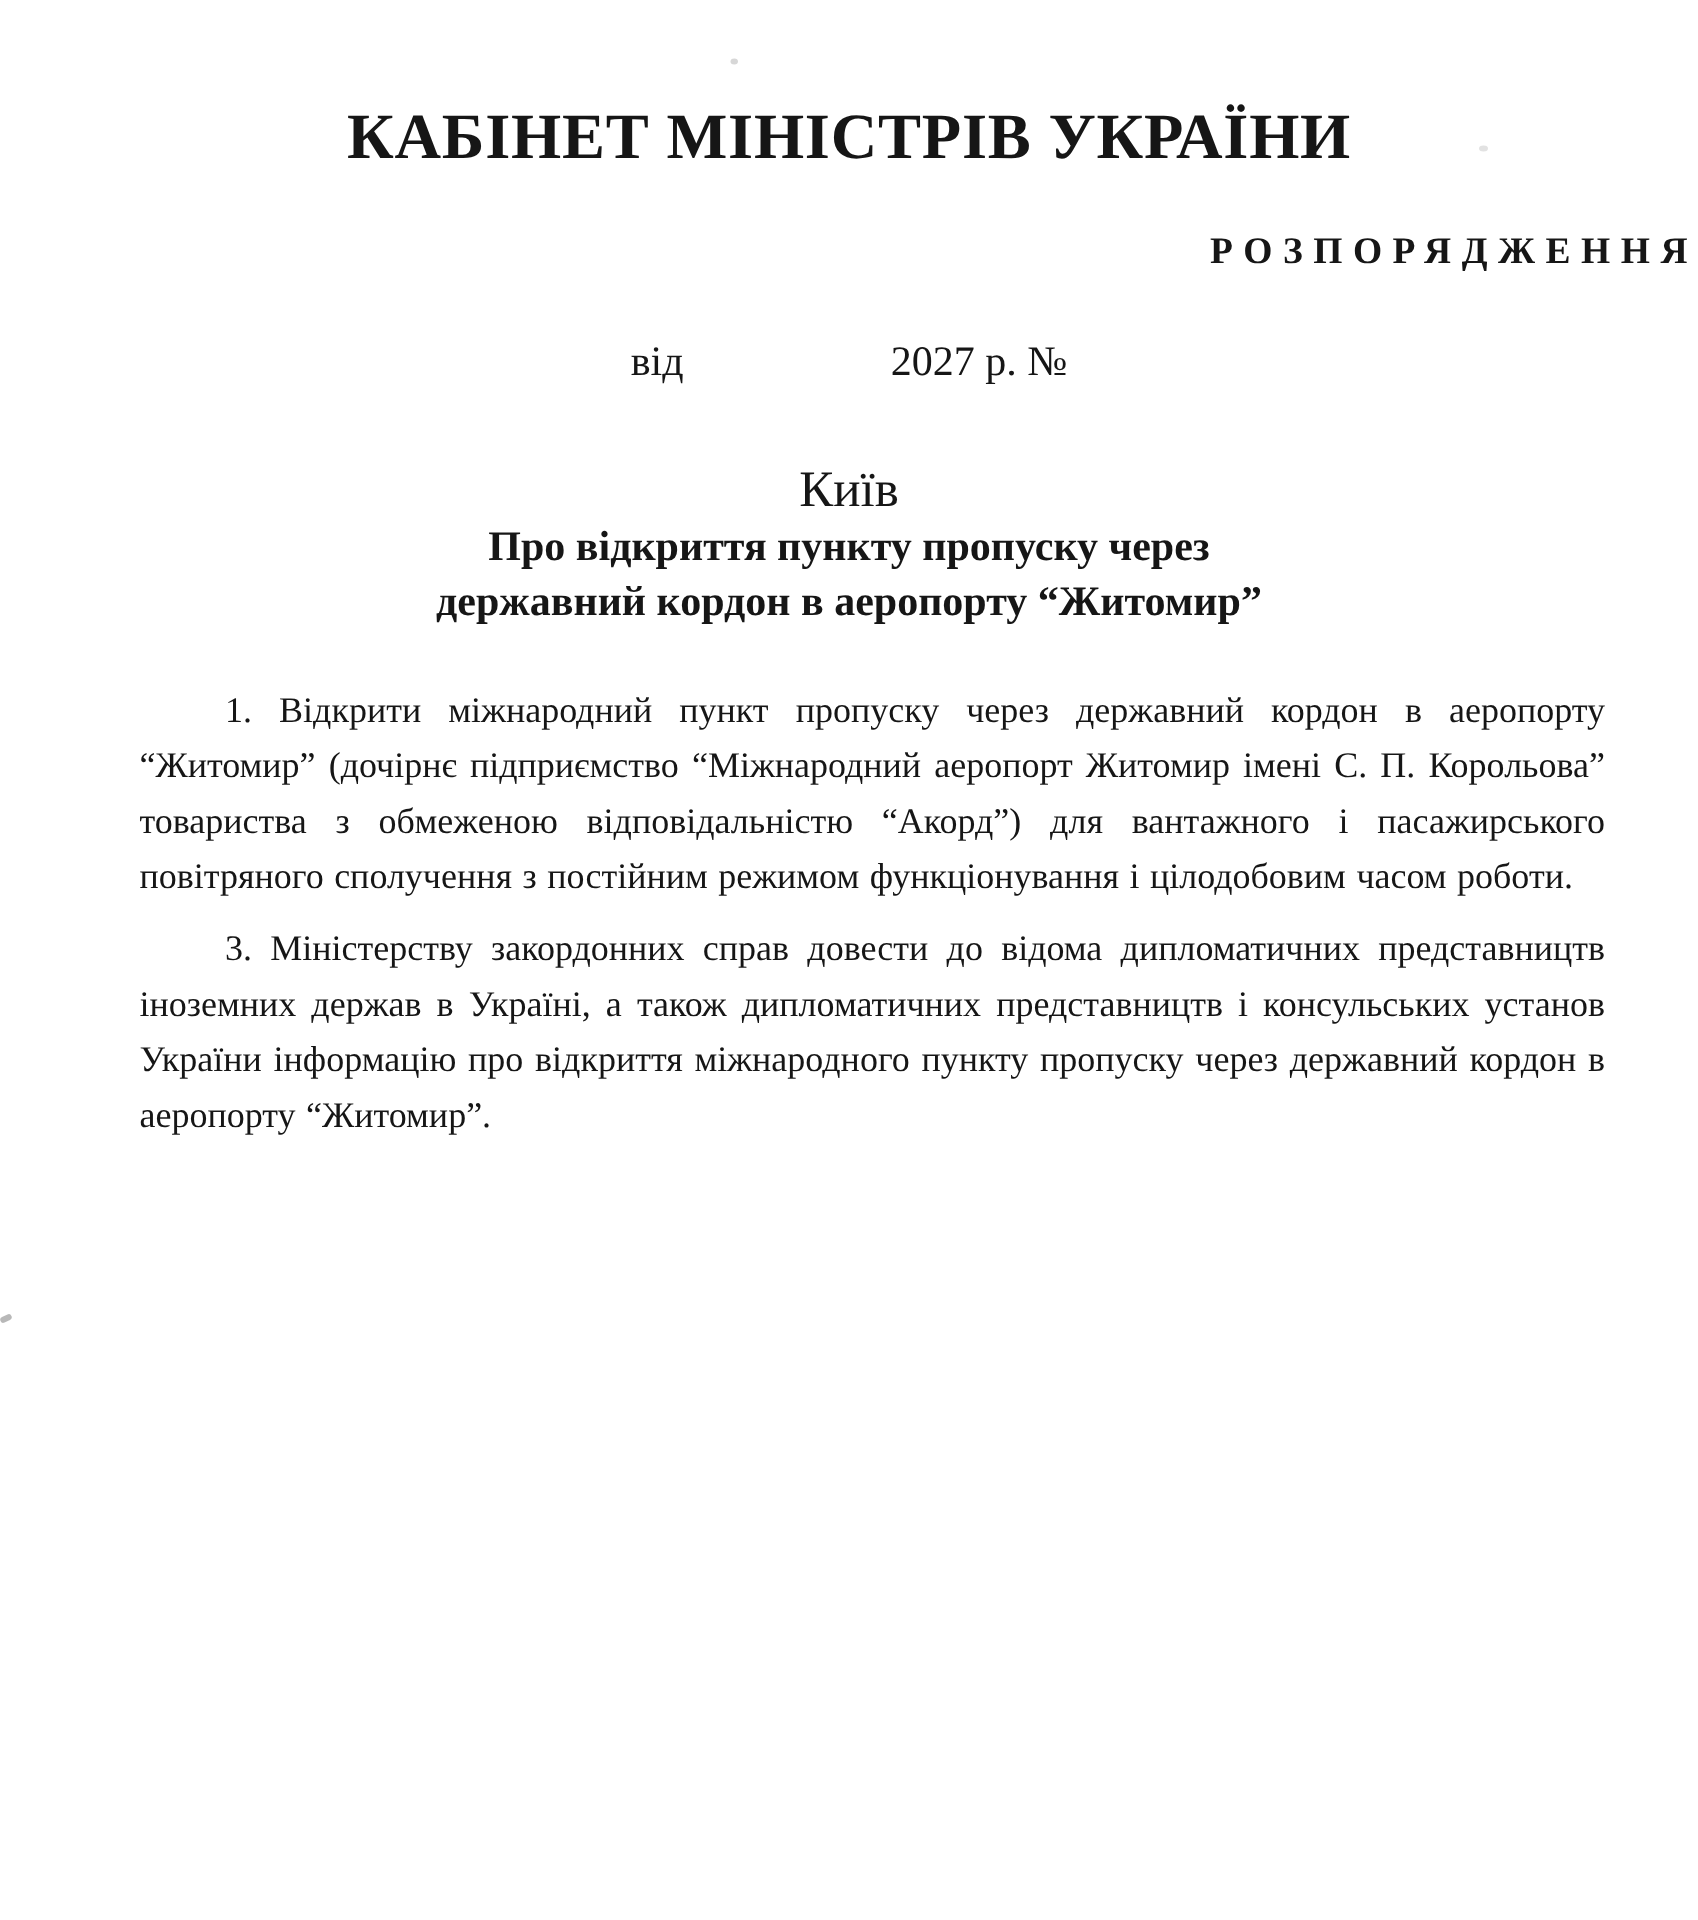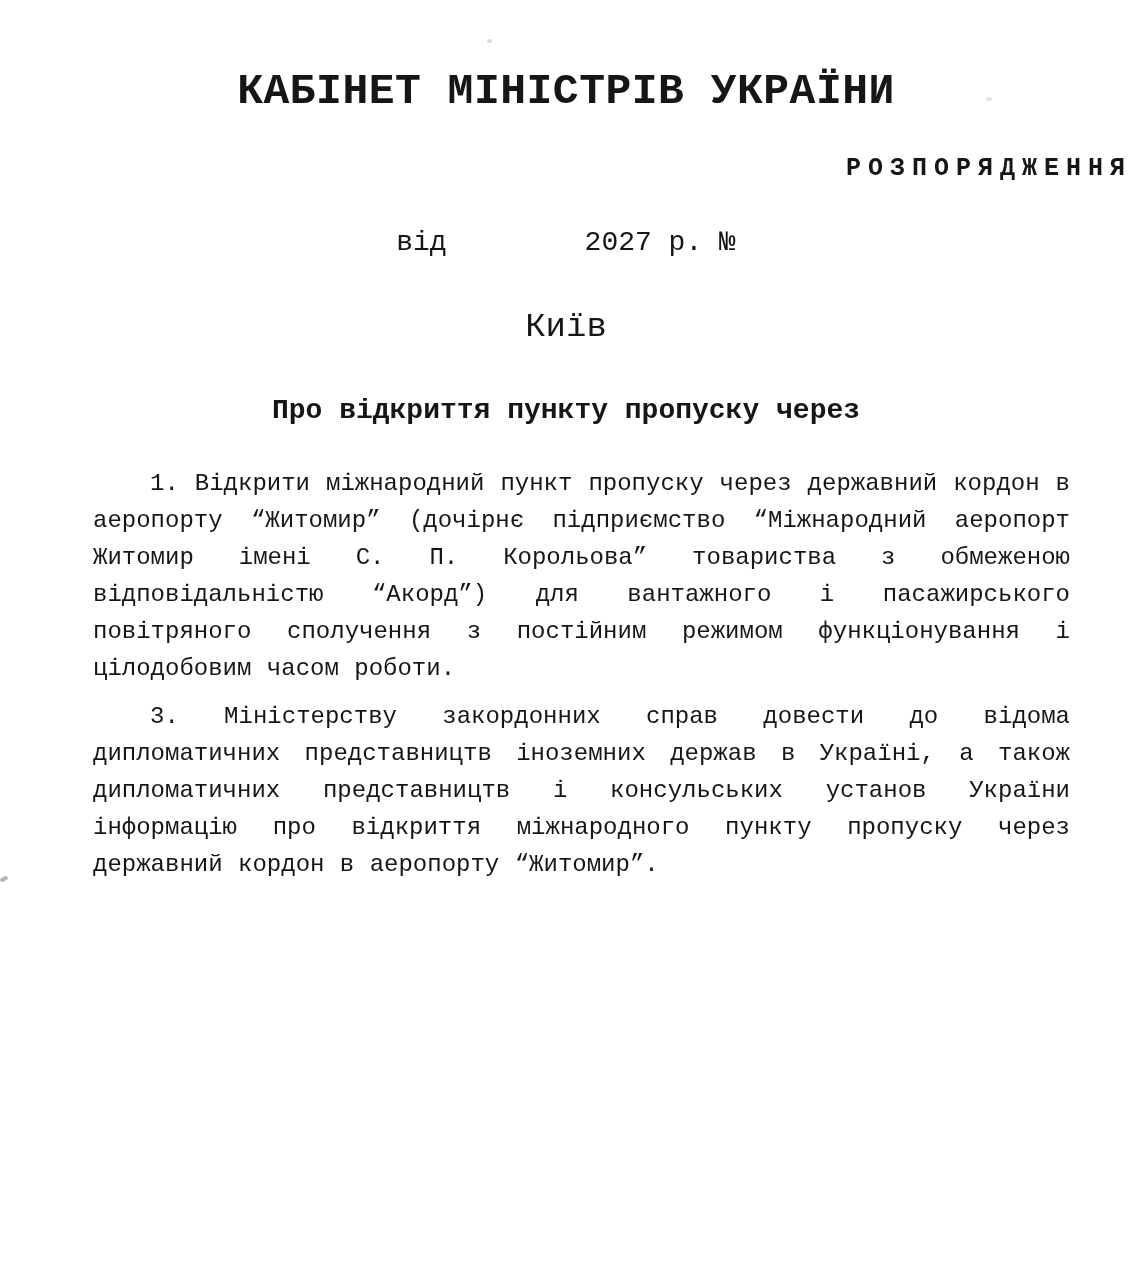--- a/index.html
+++ b/index.html
@@ -7,21 +7,21 @@
     padding: 0;
     background: #ffffff;
   }
   .page {
     position: relative;
     width: 1132px;
     height: 1120px;
     margin: 0 auto;
     background: #ffffff;
     overflow: hidden;
-    font-family: Liberation Mono, monospace;
+    font-family: Liberation Serif, serif;
     color: #161616;
   }
   .org-name {
     margin-top: 66px;
     text-align: center;
     font-weight: bold;
     font-size: 43px;
     letter-spacing: 0.5px;
     line-height: 1.2;
   }
@@ -42,21 +42,20 @@
   .date-gap {
     display: inline-block;
     width: 138px;
   }
   .city {
     margin-top: 50px;
     text-align: center;
     font-size: 34px;
   }
   .doc-title {
-    margin-top: 46px;
     text-align: center;
     font-weight: bold;
     font-size: 28px;
     line-height: 37px;
   }
   .body-text {
     margin: 36px 62px 0 93px;
     font-size: 24px;
     line-height: 37px;
     text-align: justify;
@@ -122,20 +121,21 @@
   <div class="date-line">
     <span>від</span>
     <span class="date-gap"></span>
     <span>2027 р. №</span>
   </div>
 
   <div class="city">Київ</div>
 
   <div class="doc-title">
     <div>Про відкриття пункту пропуску через</div>
+    <div>державний кордон в аеропорту “Житомир”</div>
   </div>
 
   <div class="body-text">
     <p>1. Відкрити міжнародний пункт пропуску через державний кордон в аеропорту “Житомир” (дочірнє підприємство “Міжнародний аеропорт Житомир імені С. П. Корольова” товариства з обмеженою відповідальністю “Акорд”) для вантажного і пасажирського повітряного сполучення з постійним режимом функціонування і цілодобовим часом роботи.</p>
     <p>3. Міністерству закордонних справ довести до відома дипломатичних представництв іноземних держав в Україні, а також дипломатичних представництв і консульських установ України інформацію про відкриття міжнародного пункту пропуску через державний кордон в аеропорту “Житомир”.</p>
   </div>
 
   <div class="signature-row">
     <span>Д. ШМИГАЛЬ</span>
   </div>

